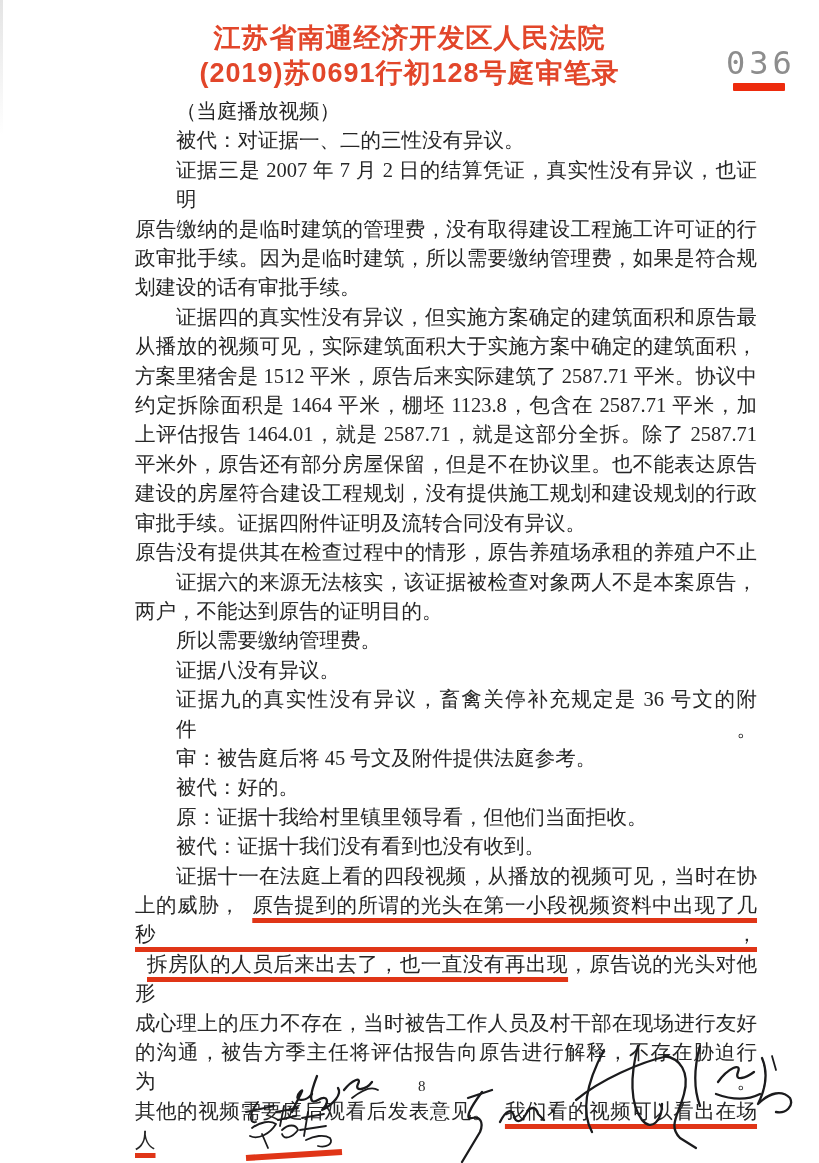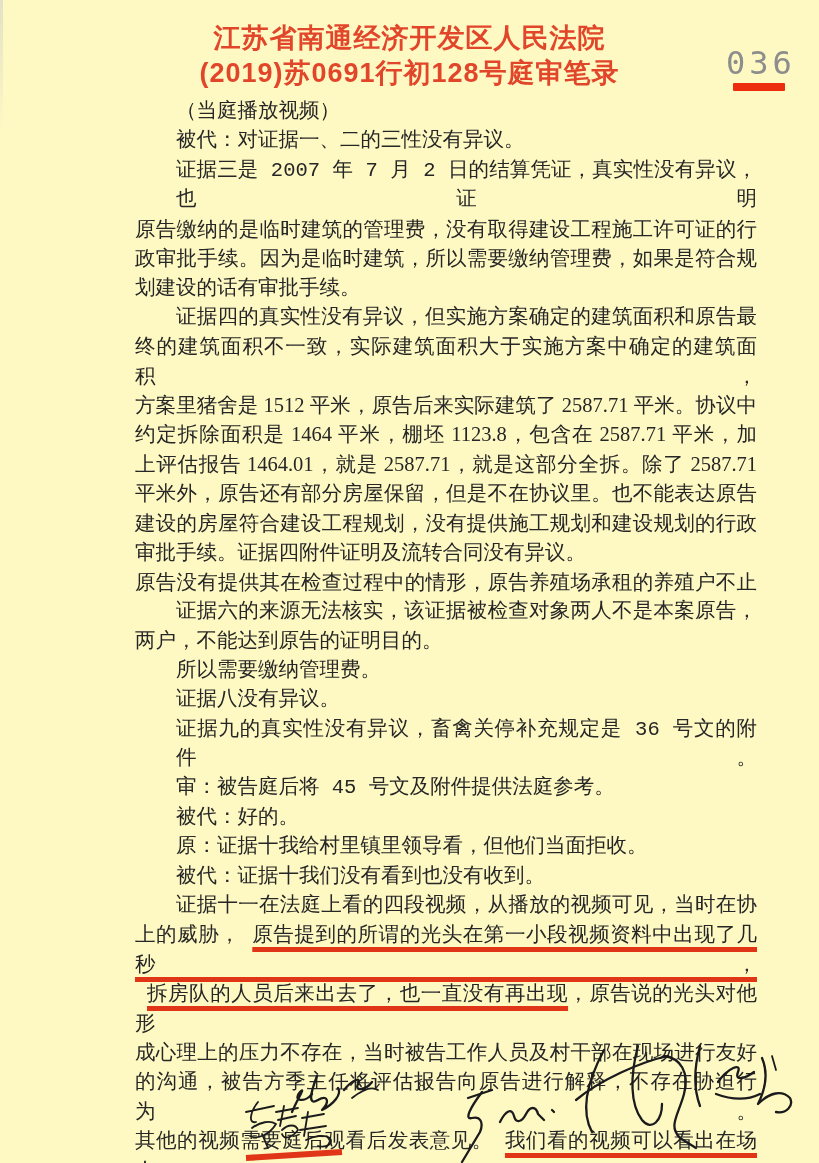--- a/index.html
+++ b/index.html
@@ -1,19 +1,19 @@
 <!DOCTYPE html>
 <html style="--title_red: #e2462a; --underline_red: #e03517; --stamp_bar_red: #ed2b0d; --stamp_grey: #8d8d8d; --ink_text: #262626; --ink_pen: #1b1b1d;"><head>
 <meta charset="utf-8">
 <style>
   html,body{margin:0;padding:0;background:#e9e9e9;}
   .page{
     position:relative;
     width:819px;height:1163px;
-    background:#fef9c3;
+    background:#ffffff;
     overflow:hidden;
     font-family:"Liberation Serif","DejaVu Serif",serif;
   }
   
   .title{
     position:absolute;top:21px;left:0;right:0;
     text-align:center;
     color:var(--title_red);
     font-family:"Liberation Sans","DejaVu Sans",sans-serif;
     font-weight:700;
@@ -38,21 +38,21 @@
   .doc-body{
     position:absolute;
     left:135px;top:97px;
     width:622px;
     font-size:20.5px;
     line-height:29.4px;
     color:var(--ink_text);
   }
   .line{white-space:nowrap;}
   .line.full{white-space:normal;text-align:justify;text-align-last:justify;}
-  .line.ind{padding-left:41px;font-family:Liberation Mono, monospace;}
+  .line.ind{padding-left:41px;}
   .u{
     text-decoration-line:underline;
     text-decoration-color:var(--underline_red);
     text-decoration-thickness:5px;
     text-underline-offset:6px;
     text-decoration-skip-ink:none;
     margin-left:12px;
   }
   
   .pageno{
@@ -87,21 +87,21 @@
   </div>
 
   <div class="doc-body">
       <div class="line ind"><span class="">（当庭播放视频）</span></div>
       <div class="line ind"><span class="">被代：对证据一、二的三性没有异议。</span></div>
       <div class="line ind full"><span class="">证据三是 2007 年 7 月 2 日的结算凭证，真实性没有异议，也证明</span></div>
       <div class="line full"><span class="">原告缴纳的是临时建筑的管理费，没有取得建设工程施工许可证的行</span></div>
       <div class="line full"><span class="">政审批手续。因为是临时建筑，所以需要缴纳管理费，如果是符合规</span></div>
       <div class="line"><span class="">划建设的话有审批手续。</span></div>
       <div class="line ind full"><span class="">证据四的真实性没有异议，但实施方案确定的建筑面积和原告最</span></div>
-      <div class="line full"><span class="">终的建筑面积不一致，实际建筑面积大于实施方案中确定的建筑面积，</span></div>
+      <div class="line full"><span class="">从播放的视频可见，实际建筑面积大于实施方案中确定的建筑面积，</span></div>
       <div class="line full"><span class="">方案里猪舍是 1512 平米，原告后来实际建筑了 2587.71 平米。协议中</span></div>
       <div class="line full"><span class="">约定拆除面积是 1464 平米，棚坯 1123.8，包含在 2587.71 平米，加</span></div>
       <div class="line full"><span class="">上评估报告 1464.01，就是 2587.71，就是这部分全拆。除了 2587.71</span></div>
       <div class="line full"><span class="">平米外，原告还有部分房屋保留，但是不在协议里。也不能表达原告</span></div>
       <div class="line full"><span class="">建设的房屋符合建设工程规划，没有提供施工规划和建设规划的行政</span></div>
       <div class="line"><span class="">审批手续。证据四附件证明及流转合同没有异议。</span></div>
       <div class="line full"><span class="">原告没有提供其在检查过程中的情形，原告养殖场承租的养殖户不止</span></div>
       <div class="line ind full"><span class="">证据六的来源无法核实，该证据被检查对象两人不是本案原告，</span></div>
       <div class="line"><span class="">两户，不能达到原告的证明目的。</span></div>
       <div class="line ind"><span class="">所以需要缴纳管理费。</span></div>

